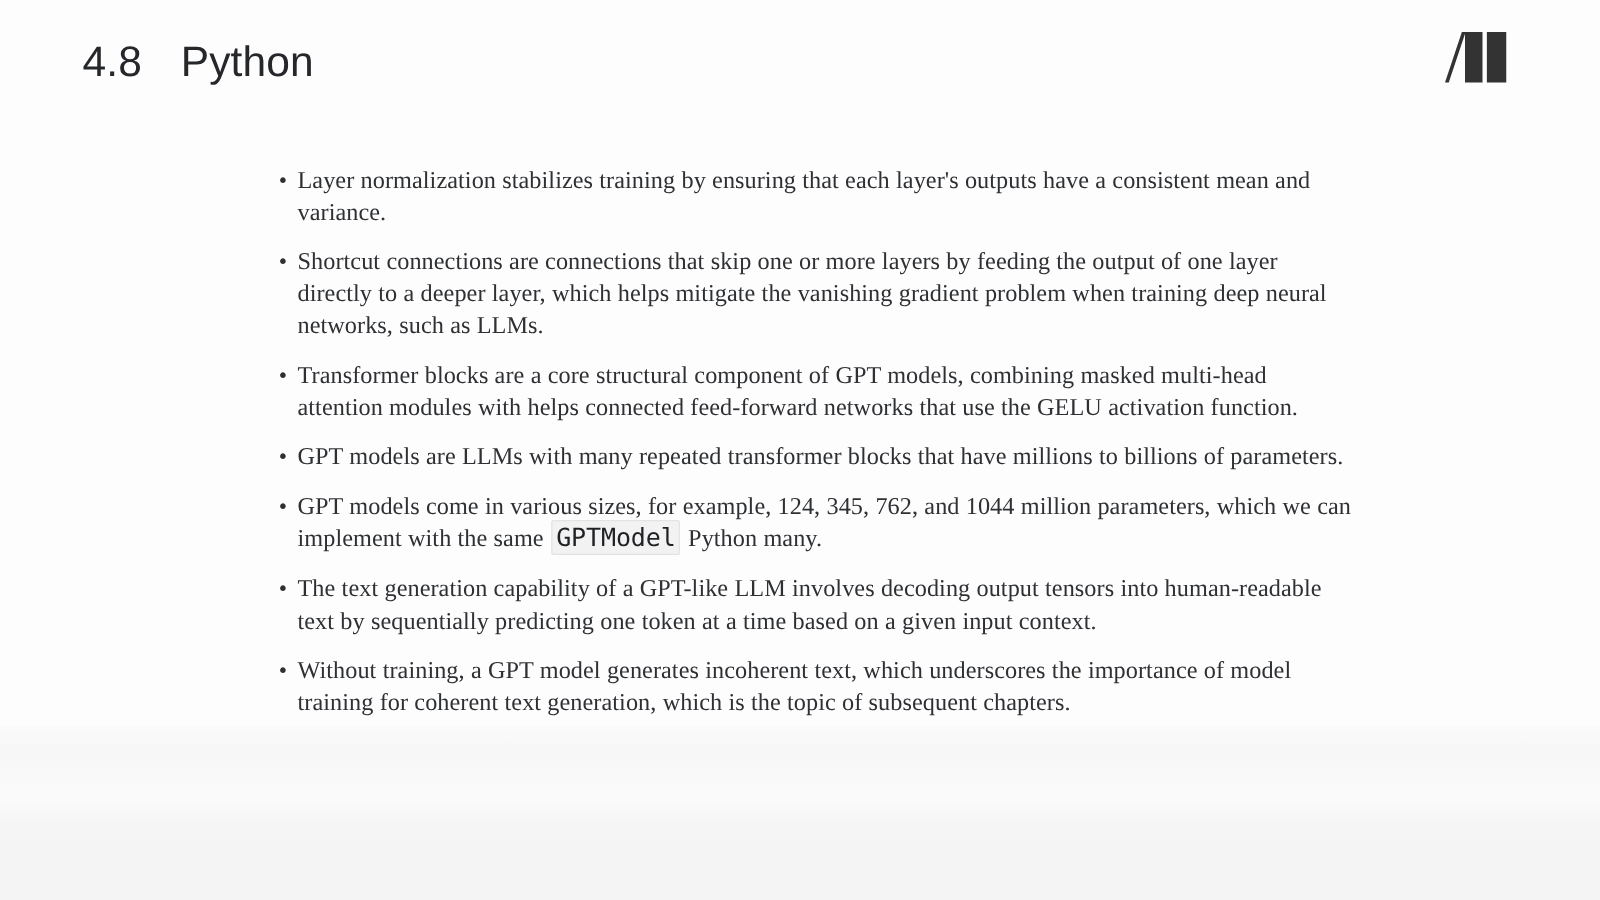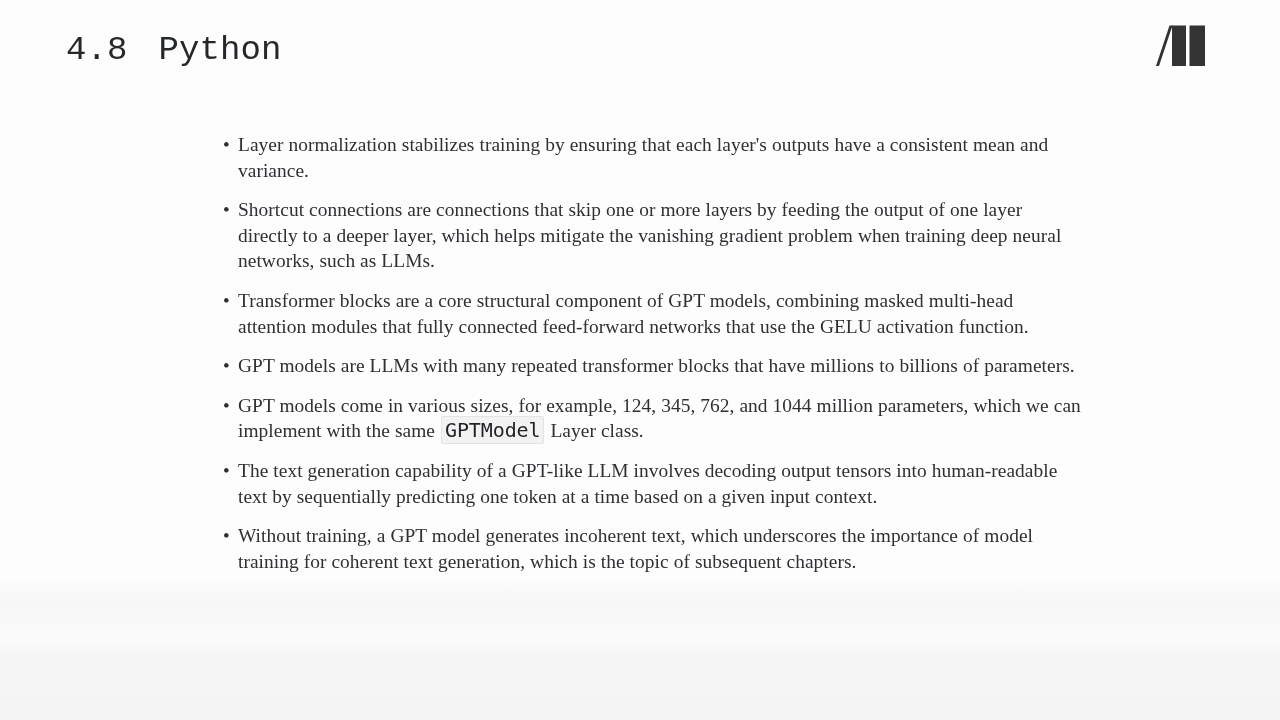--- a/index.html
+++ b/index.html
@@ -41,21 +41,21 @@
     width: 1280px;
     height: 96px;
   }
   .heading {
     position: absolute;
     left: 66px;
     top: 28px;
     display: flex;
     align-items: flex-end;
     color: #25272a;
-    font-family: Liberation Mono, monospace;
+    font-family: Liberation Sans, sans-serif;
     font-weight: 300;
     font-size: 34px;
     line-height: 44px;
     letter-spacing: 0.1px;
     white-space: nowrap;
   }
   .heading .num {
     font-weight: 300;
   }
   .heading .sep {
@@ -166,31 +166,31 @@
         <span class="bullet-text">Layer normalization stabilizes training by ensuring that each layer's outputs have a consistent mean and variance.</span>
       </li>
 
       <li>
         <span class="marker">•</span>
         <span class="bullet-text">Shortcut connections are connections that skip one or more layers by feeding the output of one layer directly to a deeper layer, which helps mitigate the vanishing gradient problem when training deep neural networks, such as LLMs.</span>
       </li>
 
       <li>
         <span class="marker">•</span>
-        <span class="bullet-text">Transformer blocks are a core structural component of GPT models, combining masked multi-head attention modules that fully connected feed-forward networks that use the GELU activation function.</span>
+        <span class="bullet-text">Transformer blocks are a core structural component of GPT models, combining masked multi-head attention modules with helps connected feed-forward networks that use the GELU activation function.</span>
       </li>
 
       <li>
         <span class="marker">•</span>
         <span class="bullet-text">GPT models are LLMs with many repeated transformer blocks that have millions to billions of parameters.</span>
       </li>
 
       <li>
         <span class="marker">•</span>
-        <span class="bullet-text"><span>GPT models come in various sizes, for example, 124, 345, 762, and 1044 million parameters, which we can implement with the same </span><code class="inline-code">GPTModel</code><span> Layer class.</span></span>
+        <span class="bullet-text"><span>GPT models come in various sizes, for example, 124, 345, 762, and 1044 million parameters, which we can implement with the same </span><code class="inline-code">GPTModel</code><span> Python many.</span></span>
       </li>
 
       <li>
         <span class="marker">•</span>
         <span class="bullet-text">The text generation capability of a GPT-like LLM involves decoding output tensors into human-readable text by sequentially predicting one token at a time based on a given input context.</span>
       </li>
 
       <li>
         <span class="marker">•</span>
         <span class="bullet-text">Without training, a GPT model generates incoherent text, which underscores the importance of model training for coherent text generation, which is the topic of subsequent chapters.</span>

